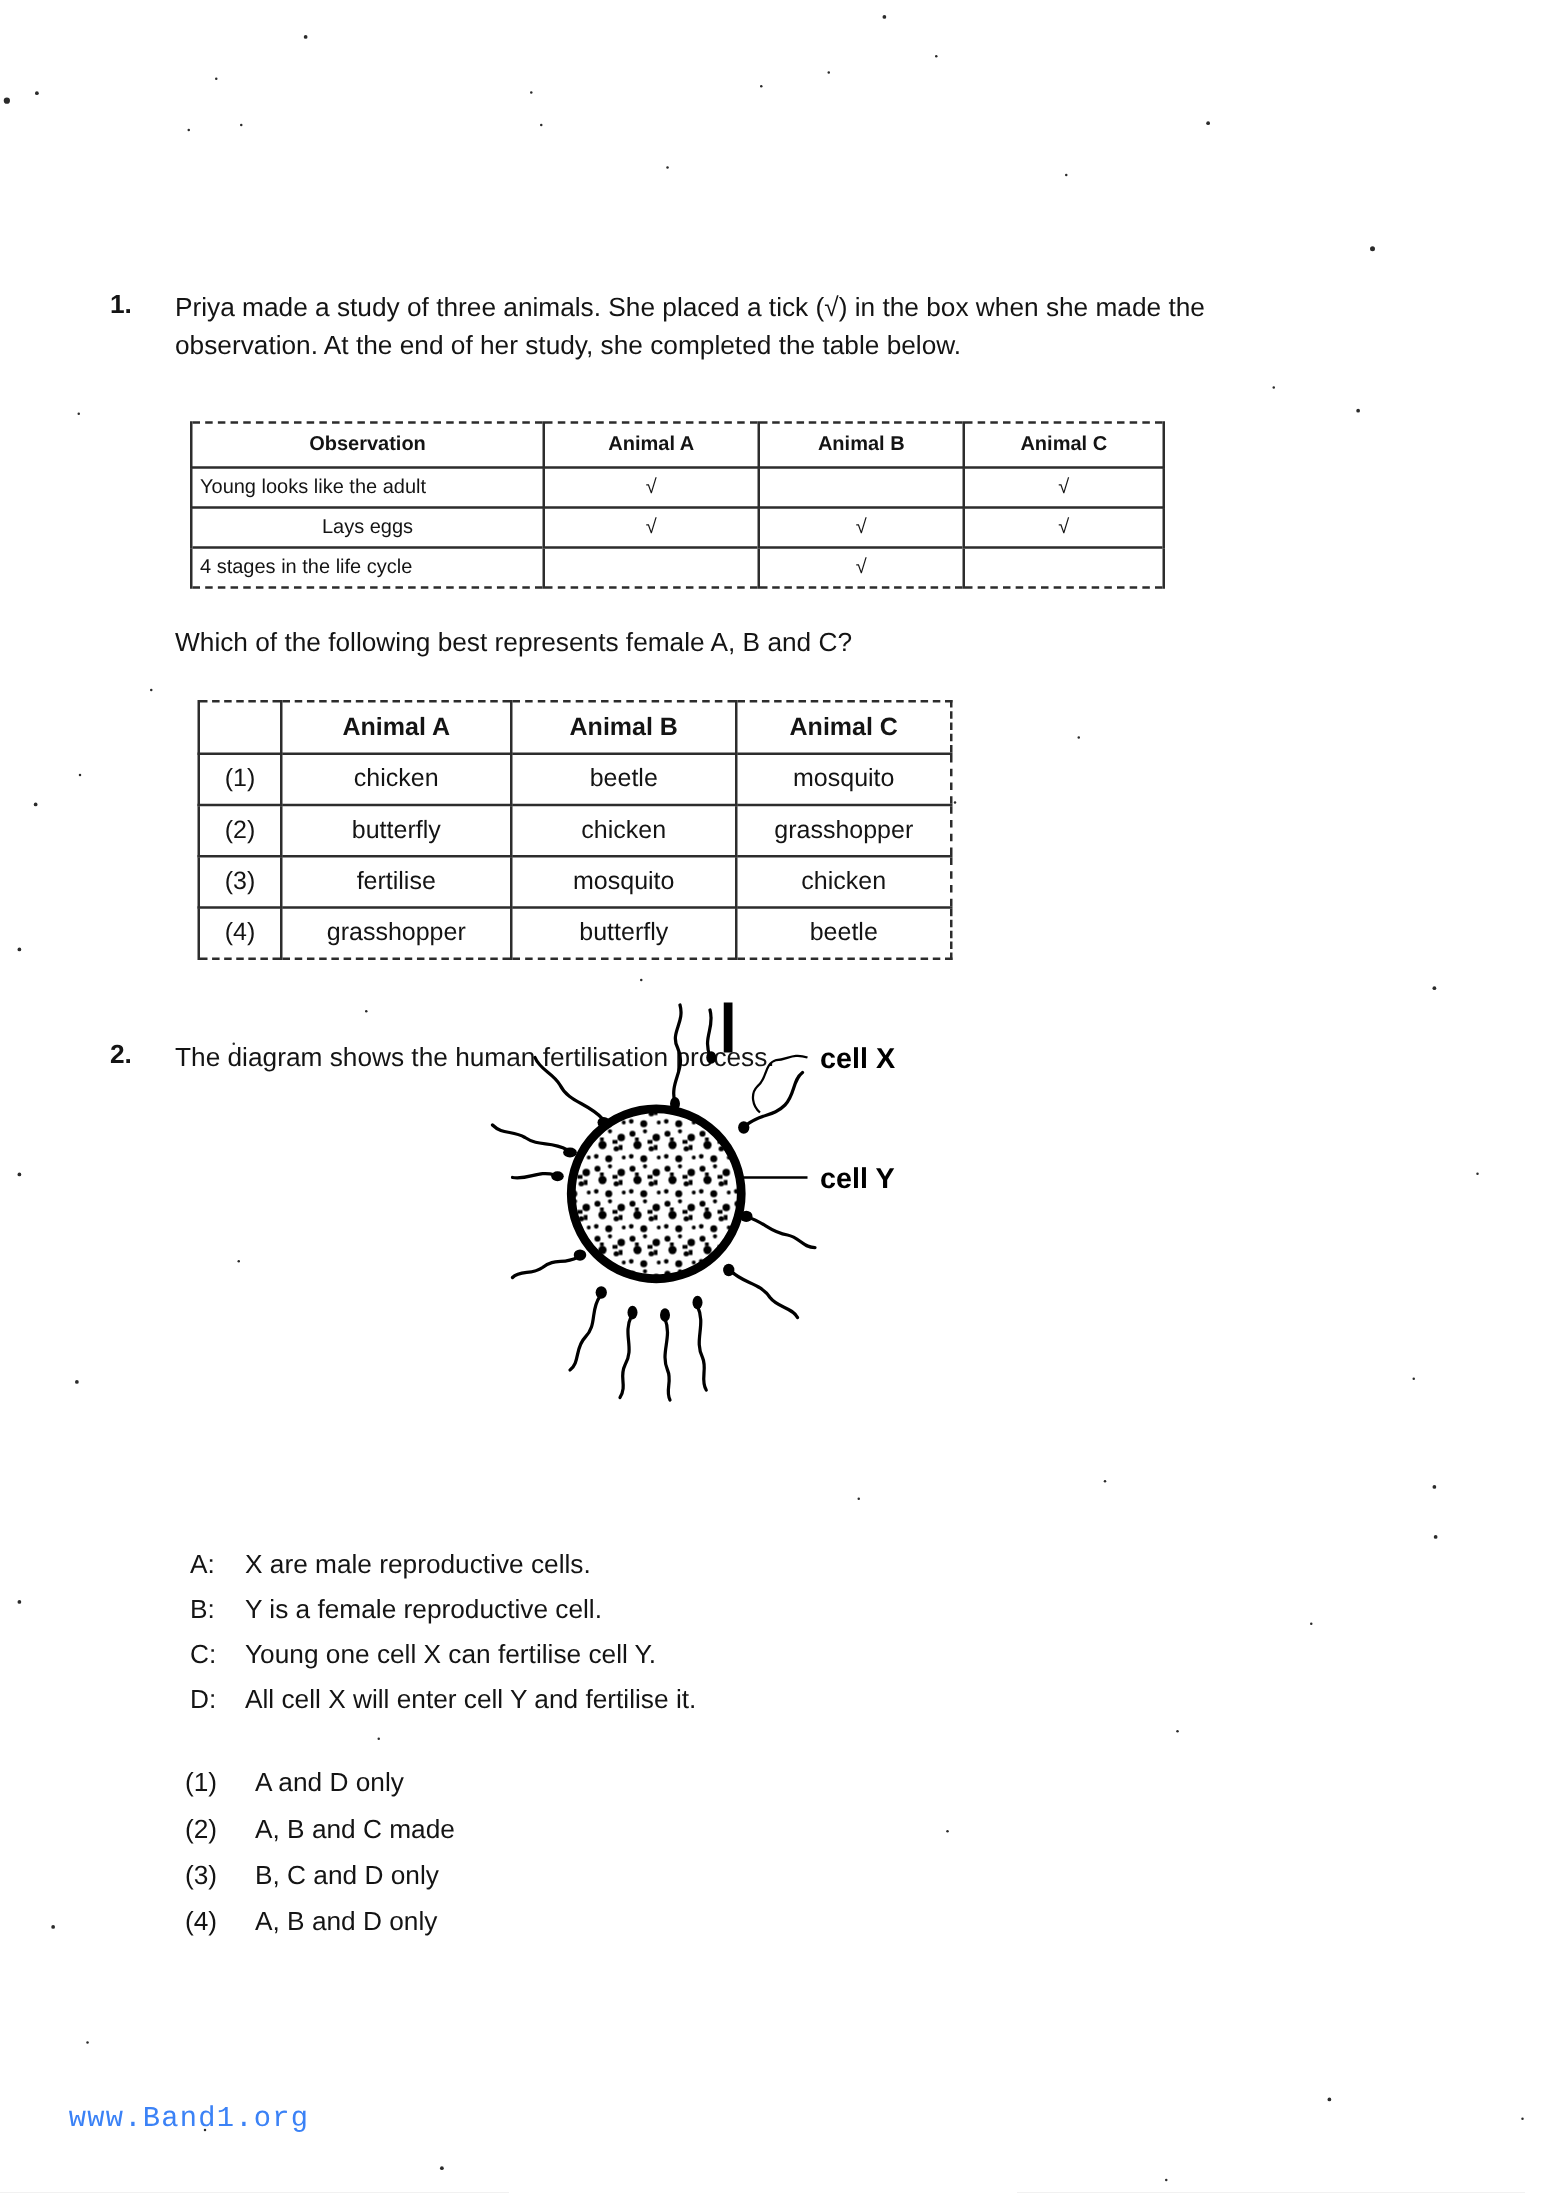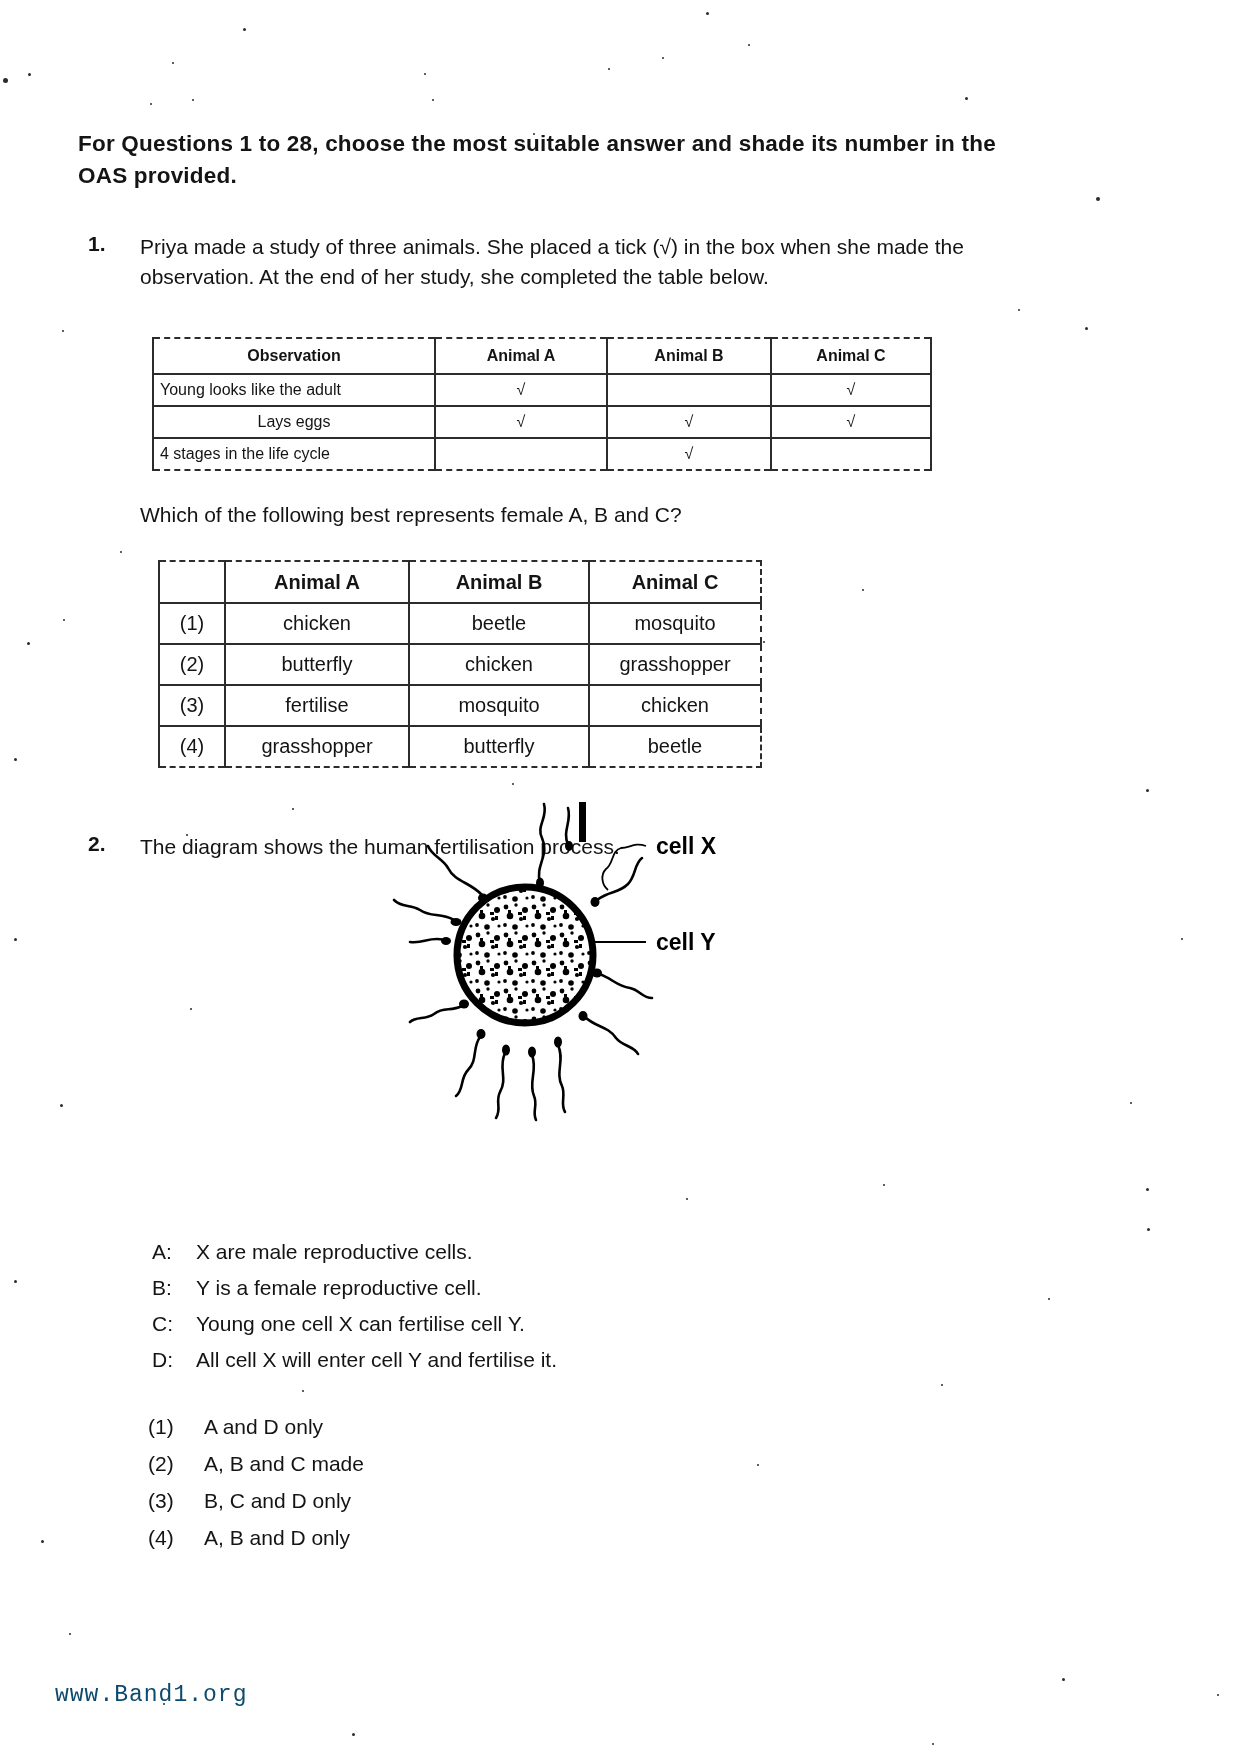--- a/index.html
+++ b/index.html
@@ -58,21 +58,21 @@
   .stmt { display:flex; font-size:21px; line-height:23px; }
   .stmt-letter { width:44px; flex:none; }
 
   #options { left:148px; top:1415px; display:flex; flex-direction:column; row-gap:14px; }
   .opt { display:flex; font-size:21px; line-height:23px; }
   .opt-num { width:56px; flex:none; }
 
   #footer {
     left:55px; top:1682px;
     font-family:"Liberation Mono", monospace;
-    font-size:23px; color:#0c4a6e; letter-spacing:1px;
+    font-size:23px; color:#3b82f6; letter-spacing:1px;
   }
 </style>
 </head>
 <body>
 
 <div id="page">
 
   <div>
     <span class="dot" style="left:243px;top:28px;width:3px;height:3px;"></span>
     <span class="dot" style="left:706px;top:12px;width:3px;height:3px;"></span>
@@ -119,21 +119,20 @@
     <span class="dot" style="left:757px;top:1464px;width:2px;height:2px;"></span>
     <span class="dot" style="left:41px;top:1540px;width:3px;height:3px;"></span>
     <span class="dot" style="left:163px;top:1703px;width:2px;height:2px;"></span>
     <span class="dot" style="left:1062px;top:1678px;width:3px;height:3px;"></span>
     <span class="dot" style="left:352px;top:1733px;width:3px;height:3px;"></span>
     <span class="dot" style="left:932px;top:1743px;width:2px;height:2px;"></span>
     <span class="dot" style="left:1217px;top:1694px;width:2px;height:2px;"></span>
     <span class="dot" style="left:69px;top:1633px;width:2px;height:2px;"></span>
   </div>
 
-  <div id="instruction" class="abs">For Questions 1 to 28, choose the most suitable answer and shade its number in the OAS provided.</div>
 
   <div id="q1-num" class="abs q-num">1.</div>
   <div id="q1-text" class="abs q-text">Priya made a study of three animals. She placed a tick (√) in the box when she made the observation. At the end of her study, she completed the table below.</div>
 
   <table id="table1" class="abs">
     <colgroup>
         <col style="width:282px">
         <col style="width:172px">
         <col style="width:164px">
         <col style="width:160px">

